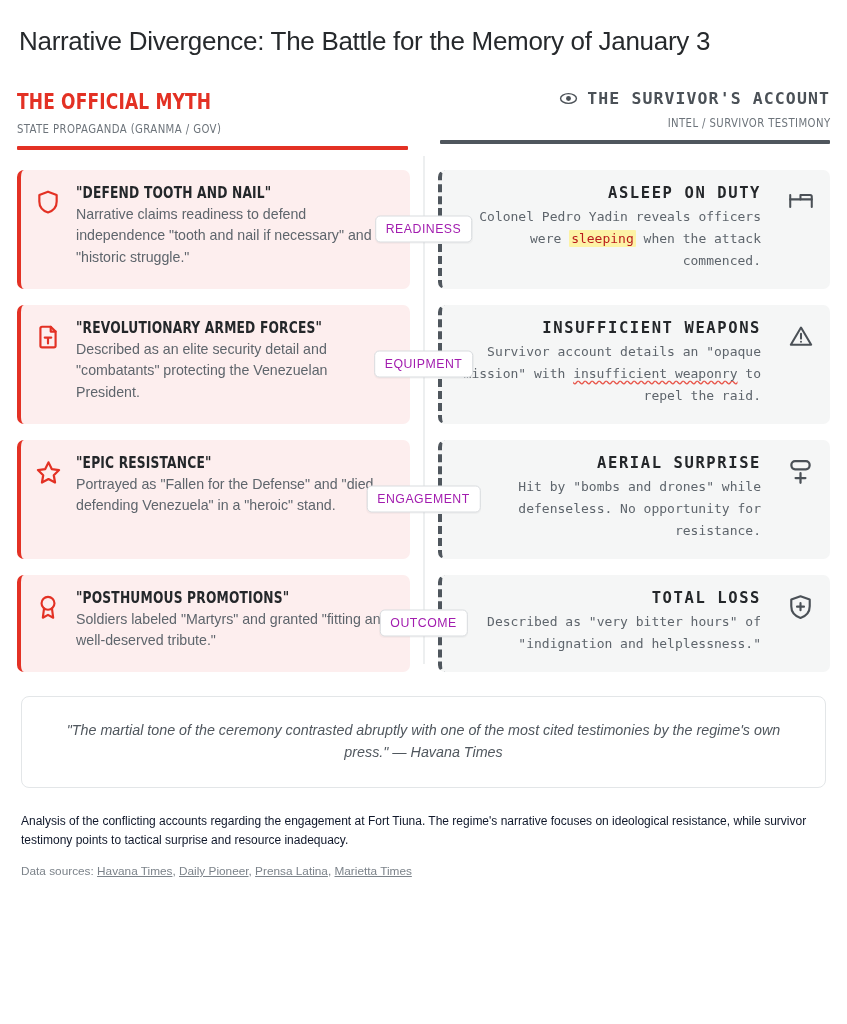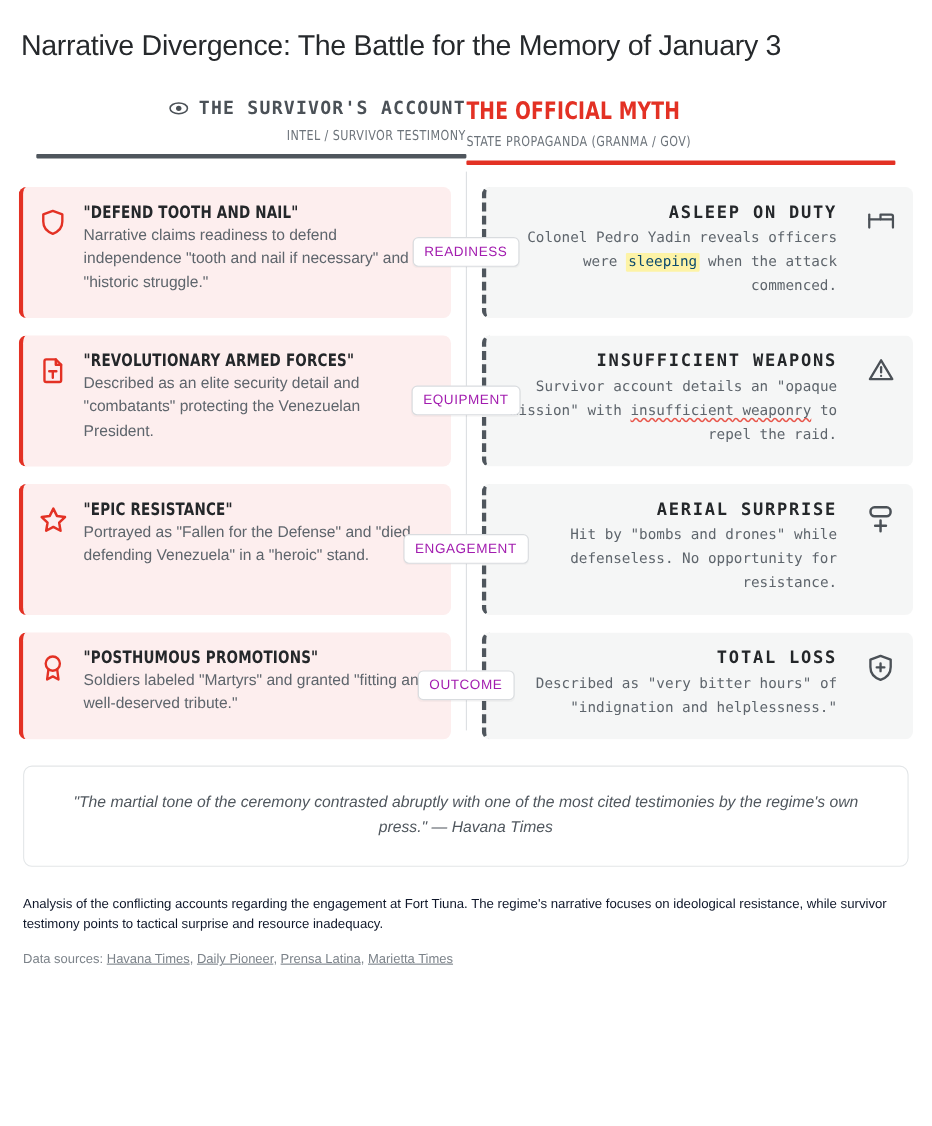--- a/index.html
+++ b/index.html
@@ -153,21 +153,21 @@
     font-family: "DejaVu Sans Mono", "Liberation Mono", monospace;
     font-size: 13px;
     line-height: 1.72;
     color: #5e656c;
     margin-top: 4px;
   }
   .truth-icon { flex: 0 0 30px; padding-top: 4px; }
 
   mark.hl {
     background: #fdf3a6;
-    color: #0c4a6e;
+    color: #b91c1c;
     padding: 1px 2px;
     border-radius: 1px;
   }
   .sq {
     text-decoration: underline wavy #e8554a;
     text-decoration-skip-ink: none;
     text-underline-offset: 2px;
   }
 
   
@@ -220,38 +220,38 @@
   svg { display: block; }
 </style>
 </head>
 <body>
 
 <div class="page">
 
   <h1 class="page-title">Narrative Divergence: The Battle for the Memory of January 3</h1>
 
   <div class="col-heads">
+    <div class="col-head left">
+      <div class="head-title">THE OFFICIAL MYTH</div>
+      <div class="head-sub">STATE PROPAGANDA (GRANMA / GOV)</div>
+      <div class="rule red"></div>
+    </div>
     <div class="col-head right">
       <div class="head-title-right">
         <span>
           <svg width="19" height="19" viewBox="0 0 24 24" fill="none" stroke="#4b5157" stroke-width="1.8">
             <ellipse cx="12" cy="12" rx="10" ry="6.2"></ellipse>
             <circle cx="12" cy="12" r="3.1" fill="#4b5157" stroke="none"></circle>
           </svg>
         </span>
         <span>THE SURVIVOR'S ACCOUNT</span>
       </div>
       <div class="head-sub r">INTEL / SURVIVOR TESTIMONY</div>
       <div class="rule gray"></div>
     </div>
-    <div class="col-head left">
-      <div class="head-title">THE OFFICIAL MYTH</div>
-      <div class="head-sub">STATE PROPAGANDA (GRANMA / GOV)</div>
-      <div class="rule red"></div>
-    </div>
   </div>
 
   <div class="rows" id="rows">
     <div class="center-line"></div>
   <div class="row">
         <div class="card myth">
           <div class="myth-icon">
             <svg width="26" height="26" viewBox="0 0 24 24" fill="none" stroke="#e33124" stroke-width="2" stroke-linecap="round" stroke-linejoin="round">
               <path d="M12 2.5 20 5.5v6c0 5.2-3.4 8.6-8 10.2-4.6-1.6-8-5-8-10.2v-6z"></path>
             </svg>

